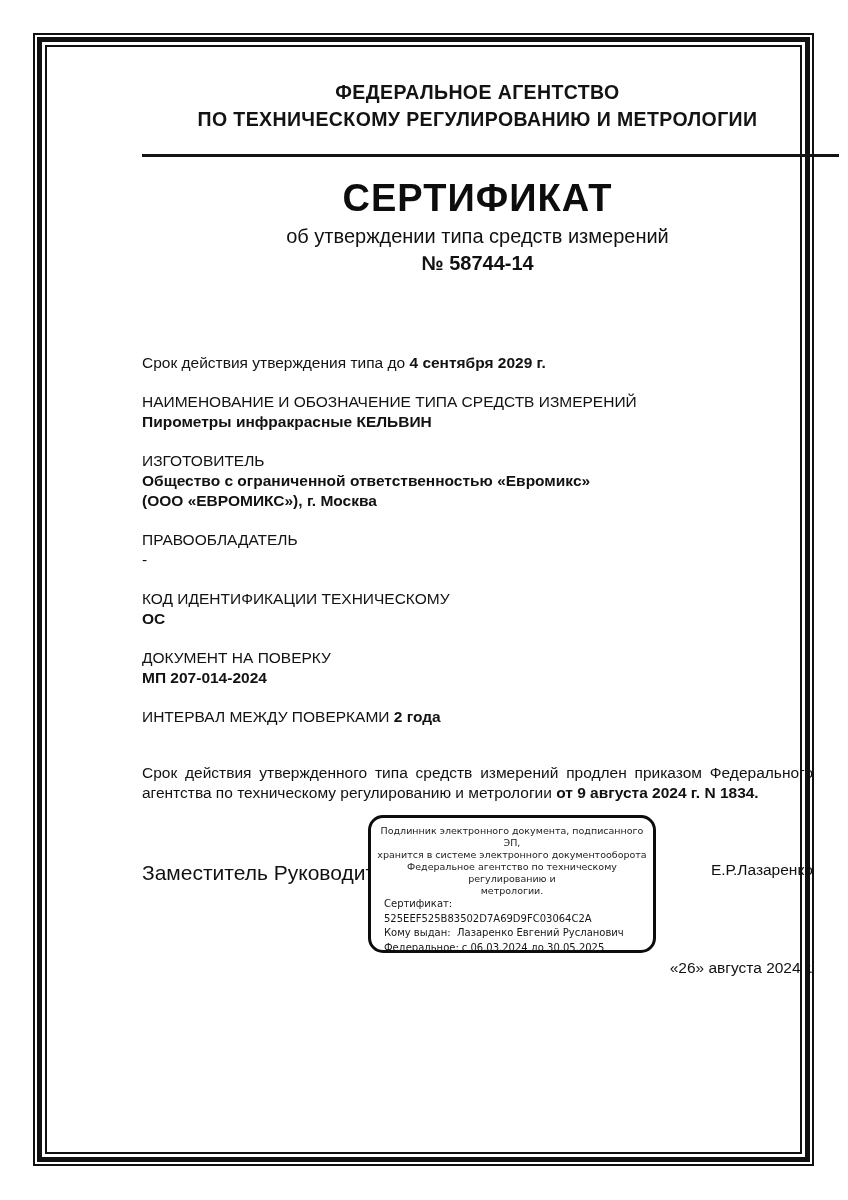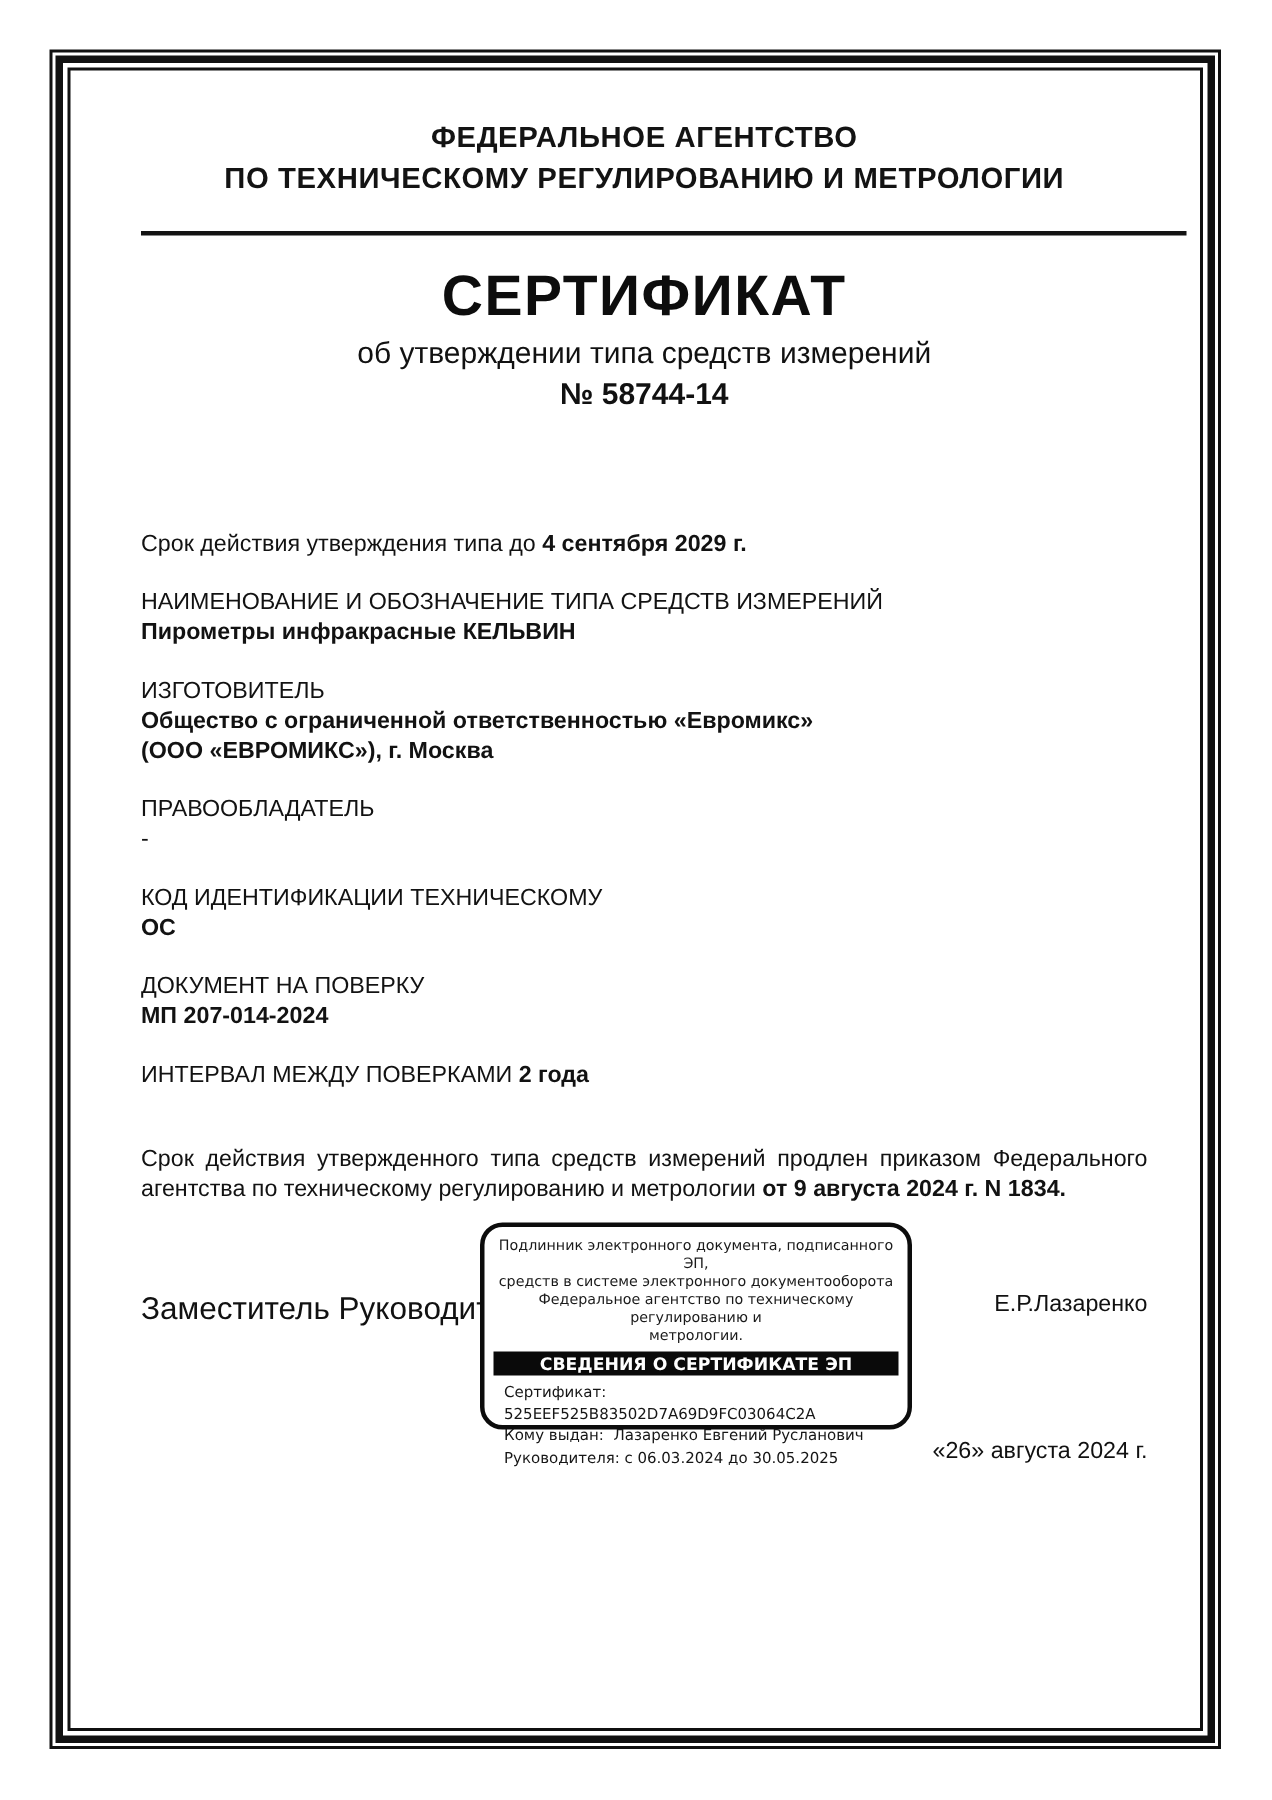--- a/index.html
+++ b/index.html
@@ -26,20 +26,21 @@
     border: 5px solid #101010;
     padding: 3px;
   }
   .frame-c {
     width: 100%; height: 100%;
     border: 2px solid #101010;
   }
   .content {
     width: 100%; height: 100%;
     padding: 32px 35px 0 47px;
+    margin-left: 48px;
   }
   .agency {
     text-align: center;
     font-weight: bold;
     font-size: 19.5px;
     line-height: 27px;
     letter-spacing: 0.4px;
     color: #131313;
   }
   .rule {
@@ -180,29 +181,28 @@
             <p class="extension"><span>Срок действия утвержденного типа средств измерений продлен приказом Федерального агентства по техническому регулированию и метрологии</span> <span class="value">от 9 августа 2024 г. N 1834.</span></p>
           </div>
 
           <div class="sig-area">
 
             <div class="sig-position">Заместитель Руководителя</div>
 
             <div class="stamp">
               <div class="stamp-head">
                 <div>Подлинник электронного документа, подписанного ЭП,</div>
-                <div>средств в системе электронного документооборота</div>
+                <div>хранится в системе электронного документооборота</div>
                 <div>Федеральное агентство по техническому регулированию и</div>
                 <div>метрологии.</div>
               </div>
-              <div class="stamp-banner">СВЕДЕНИЯ О СЕРТИФИКАТЕ ЭП</div>
               <div class="stamp-rows">
                 <div class="srow"><span class="sl">Сертификат:</span><span>525EEF525B83502D7A69D9FC03064C2A</span></div>
                 <div class="srow"><span class="sl">Кому выдан:</span><span>Лазаренко Евгений Русланович</span></div>
-                <div class="srow"><span class="sl">Руководителя:</span><span>с 06.03.2024 до 30.05.2025</span></div>
+                <div class="srow"><span class="sl">Федеральное:</span><span>с 06.03.2024 до 30.05.2025</span></div>
               </div>
             </div>
 
             <div class="sig-name">Е.Р.Лазаренко</div>
             <div class="sig-date">«26» августа 2024 г.</div>
           </div>
 
         </div>
       </div>
     </div>

